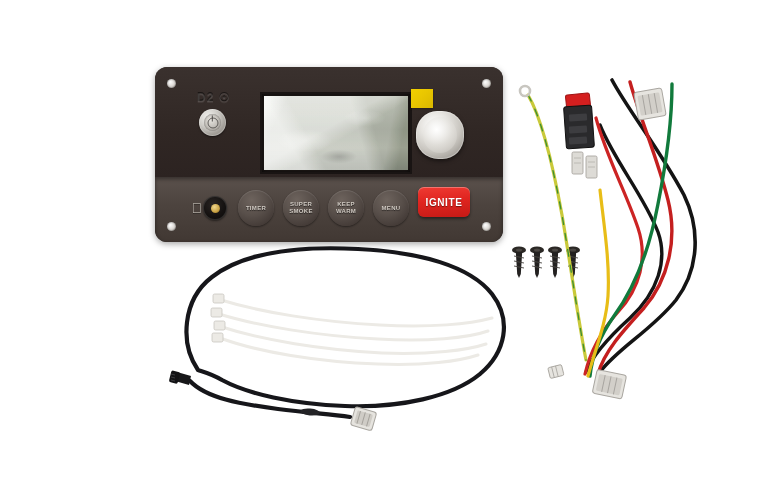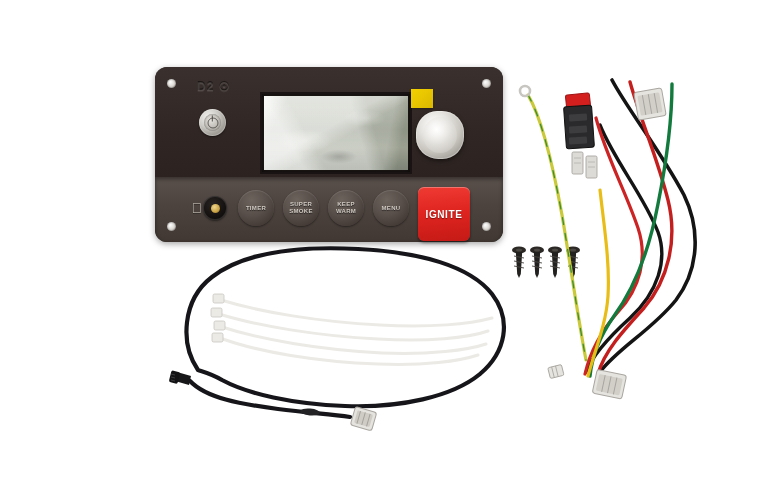--- a/index.html
+++ b/index.html
@@ -32,21 +32,21 @@
     position:absolute;width:9px;height:9px;border-radius:50%;
     background:radial-gradient(circle at 35% 32%,#ffffff,#d8d4cf 60%,#8d8782 100%);
     box-shadow:inset 0 0 2px rgba(0,0,0,.55);
   }
   #mhole-tl{left:12px;top:12px;}
   #mhole-tr{right:12px;top:12px;}
   #mhole-bl{left:12px;bottom:11px;}
   #mhole-br{right:12px;bottom:11px;}
 
   #brand-emboss{
-    position:absolute;left:42px;top:12px;width:86px;height:17px;
+    position:absolute;left:42px;top:23px;width:86px;height:17px;
     color:rgba(255,255,255,.10);
     font-size:12px;font-weight:bold;letter-spacing:1px;
     text-shadow:0 1px 0 rgba(255,255,255,.07),0 -1px 0 rgba(0,0,0,.5);
     line-height:17px;
   }
 
   
   #display{
     position:absolute;left:105px;top:25px;width:148px;height:78px;
     background:#211b19;
@@ -146,21 +146,21 @@
     color:#cfc9c2;font-size:6px;font-weight:bold;letter-spacing:.3px;
     line-height:7px;text-shadow:0 1px 1px rgba(0,0,0,.6);
     display:block;
   }
   #btn-timer{left:83px;}
   #btn-super-smoke{left:128px;}
   #btn-keep-warm{left:173px;}
   #btn-menu{left:218px;}
 
   #btn-ignite{
-    position:absolute;left:263px;top:10px;width:52px;height:54px;border-radius:6px;
+    position:absolute;left:263px;top:10px;width:52px;height:30px;border-radius:6px;
     background:linear-gradient(175deg,#ef3b33 0%,#e02520 45%,#c51a16 100%);
     box-shadow:0 2px 3px rgba(0,0,0,.45), inset 0 1px 0 rgba(255,255,255,.3);
     display:flex;align-items:center;justify-content:center;
   }
   #btn-ignite span{
     color:#ffffff;font-size:10px;font-weight:bold;letter-spacing:.6px;
     text-shadow:0 1px 1px rgba(0,0,0,.45);
   }
 
   

